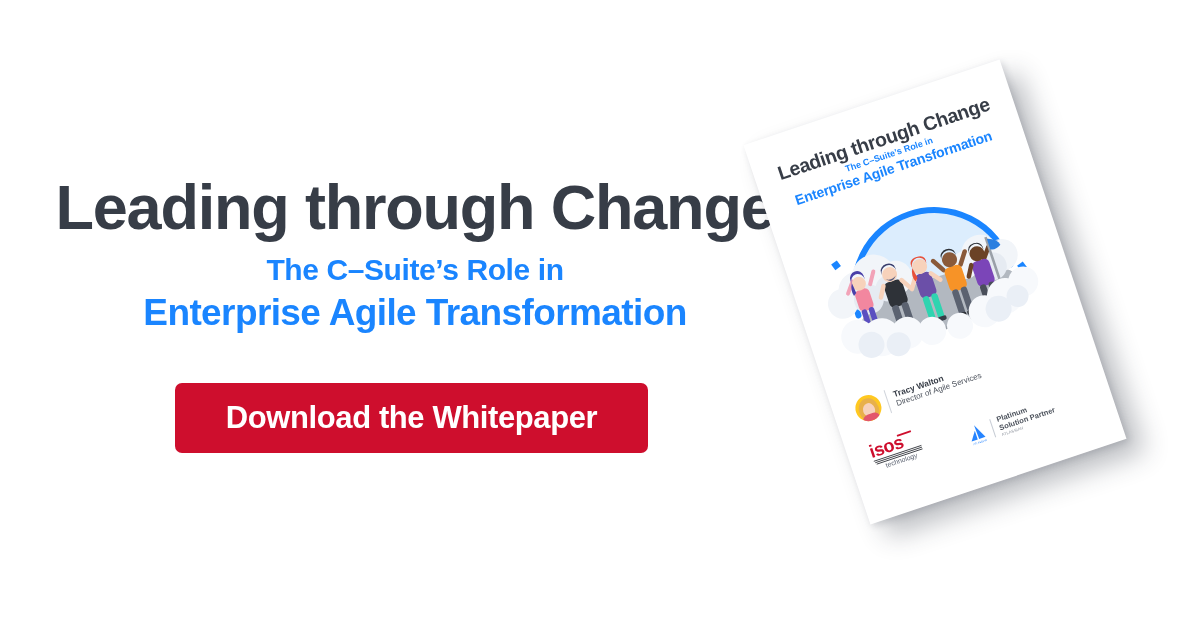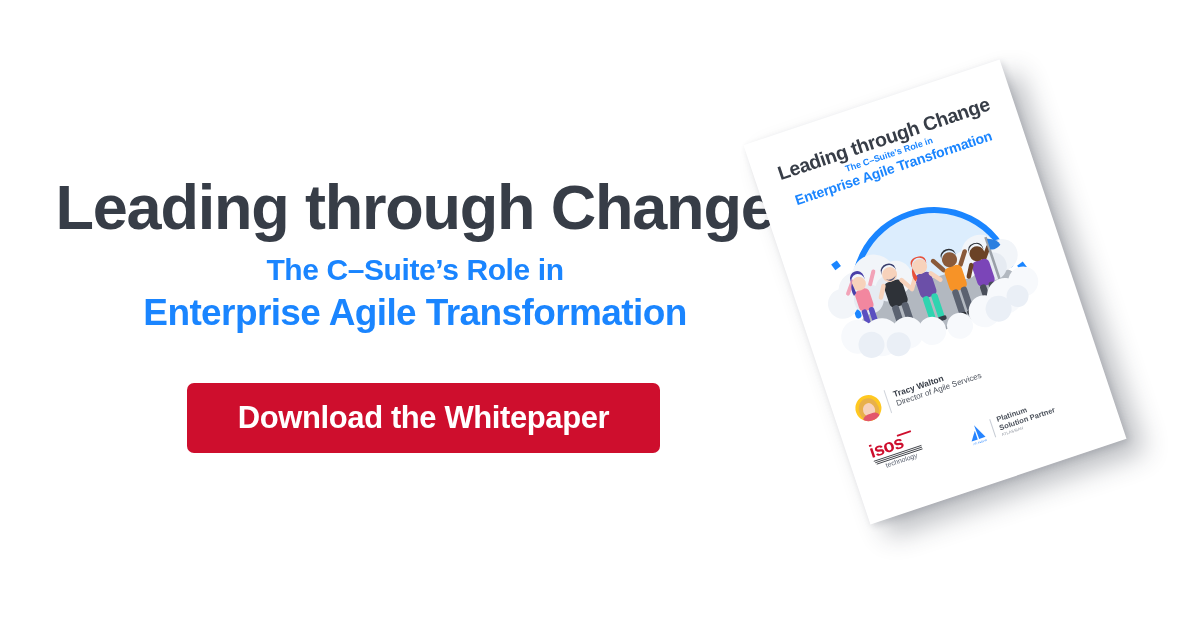--- a/index.html
+++ b/index.html
@@ -55,21 +55,21 @@
     font-weight: 800;
     color: #1a85ff;
     letter-spacing: -0.6px;
     margin-top: 4px;
     white-space: nowrap;
   }
 
   
   .cta-wrap {
     position: absolute;
-    left: 187px;
+    left: 175px;
     top: 383px;
     width: 473px;
     height: 70px;
   }
 
   .cta-button {
     display: flex;
     align-items: center;
     justify-content: center;
     width: 100%;

